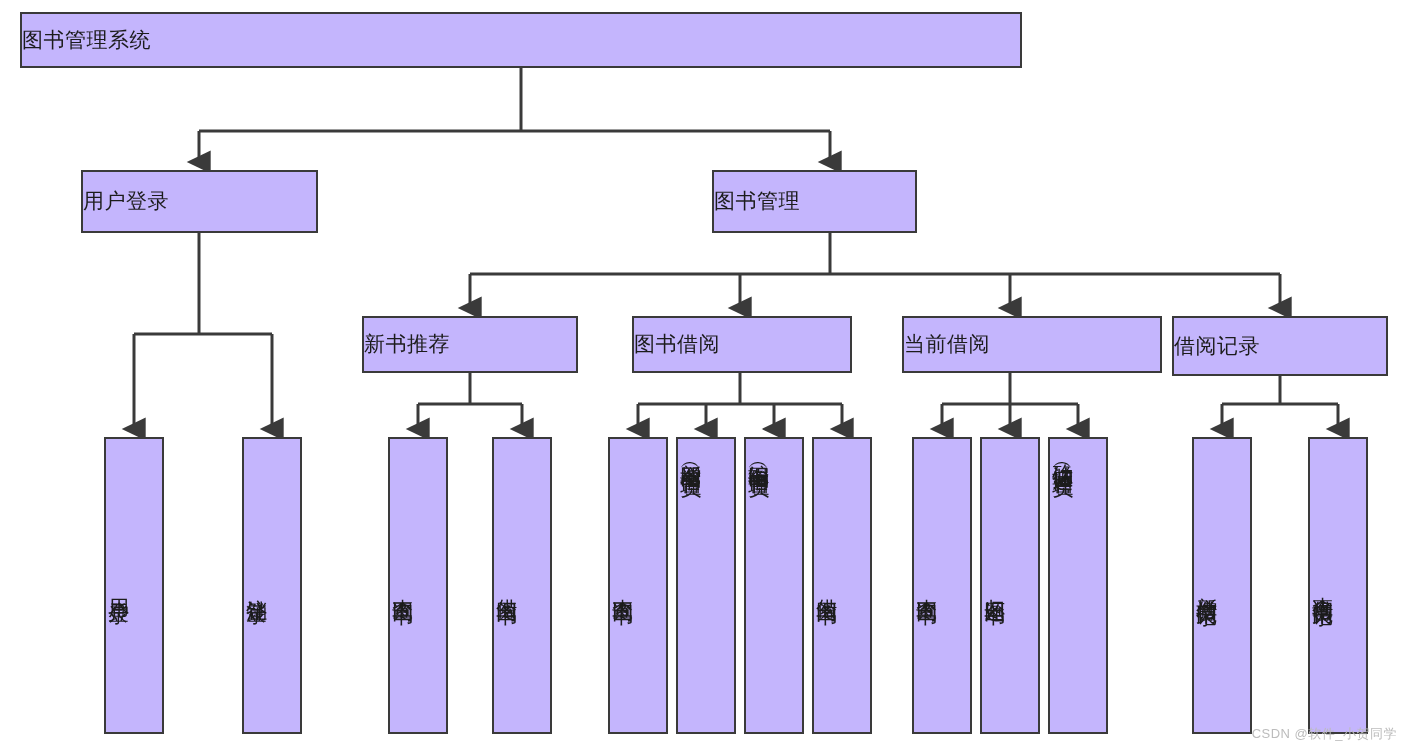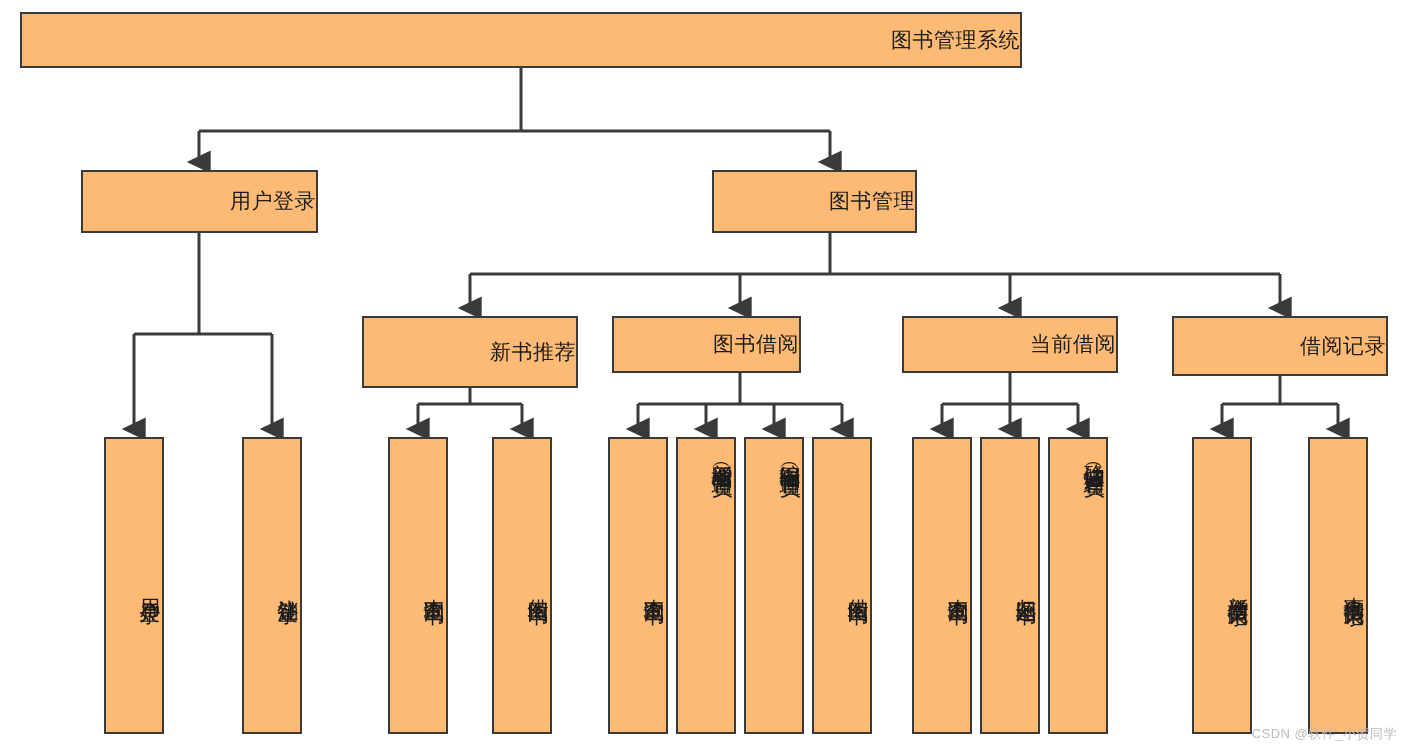--- a/index.html
+++ b/index.html
@@ -24,24 +24,24 @@
     top: 0;
     left: 0;
     width: 1405px;
     height: 747px;
     display: block;
   }
   .node-box {
     position: absolute;
     box-sizing: border-box;
     border: 2.5px solid #3a3a3a;
-    background: #fdba74;
+    background: #c4b5fd;
     display: flex;
     align-items: center;
-    justify-content: flex-end;
+    justify-content: flex-start;
     color: #1c1c1c;
   }
   .node-label {
     font-size: 21px;
     line-height: 1.15;
     letter-spacing: 0.5px;
     white-space: nowrap;
     color: #1c1c1c;
   }
   .node-box.leaf {
@@ -135,29 +135,29 @@
   </div>
 
   <div class="node-box" style="left:81px; top:170px; width:237px; height:63px;">
     <span class="node-label">用户登录</span>
   </div>
 
   <div class="node-box" style="left:712px; top:170px; width:205px; height:63px;">
     <span class="node-label">图书管理</span>
   </div>
 
-  <div class="node-box" style="left:362px; top:316px; width:216px; height:72px;">
+  <div class="node-box" style="left:362px; top:316px; width:216px; height:57px;">
     <span class="node-label">新书推荐</span>
   </div>
 
-  <div class="node-box" style="left:612px; top:316px; width:189px; height:57px;">
+  <div class="node-box" style="left:632px; top:316px; width:220px; height:57px;">
     <span class="node-label">图书借阅</span>
   </div>
 
-  <div class="node-box" style="left:902px; top:316px; width:216px; height:57px;padding-left:12px;">
+  <div class="node-box" style="left:902px; top:316px; width:260px; height:57px;">
     <span class="node-label">当前借阅</span>
   </div>
 
   <div class="node-box" style="left:1172px; top:316px; width:216px; height:60px;">
     <span class="node-label">借阅记录</span>
   </div>
 
   <div class="node-box leaf leaf-center" style="left:104px; top:437px; width:60px; height:297px;">
     <span class="node-label">用户登录</span>
   </div>

